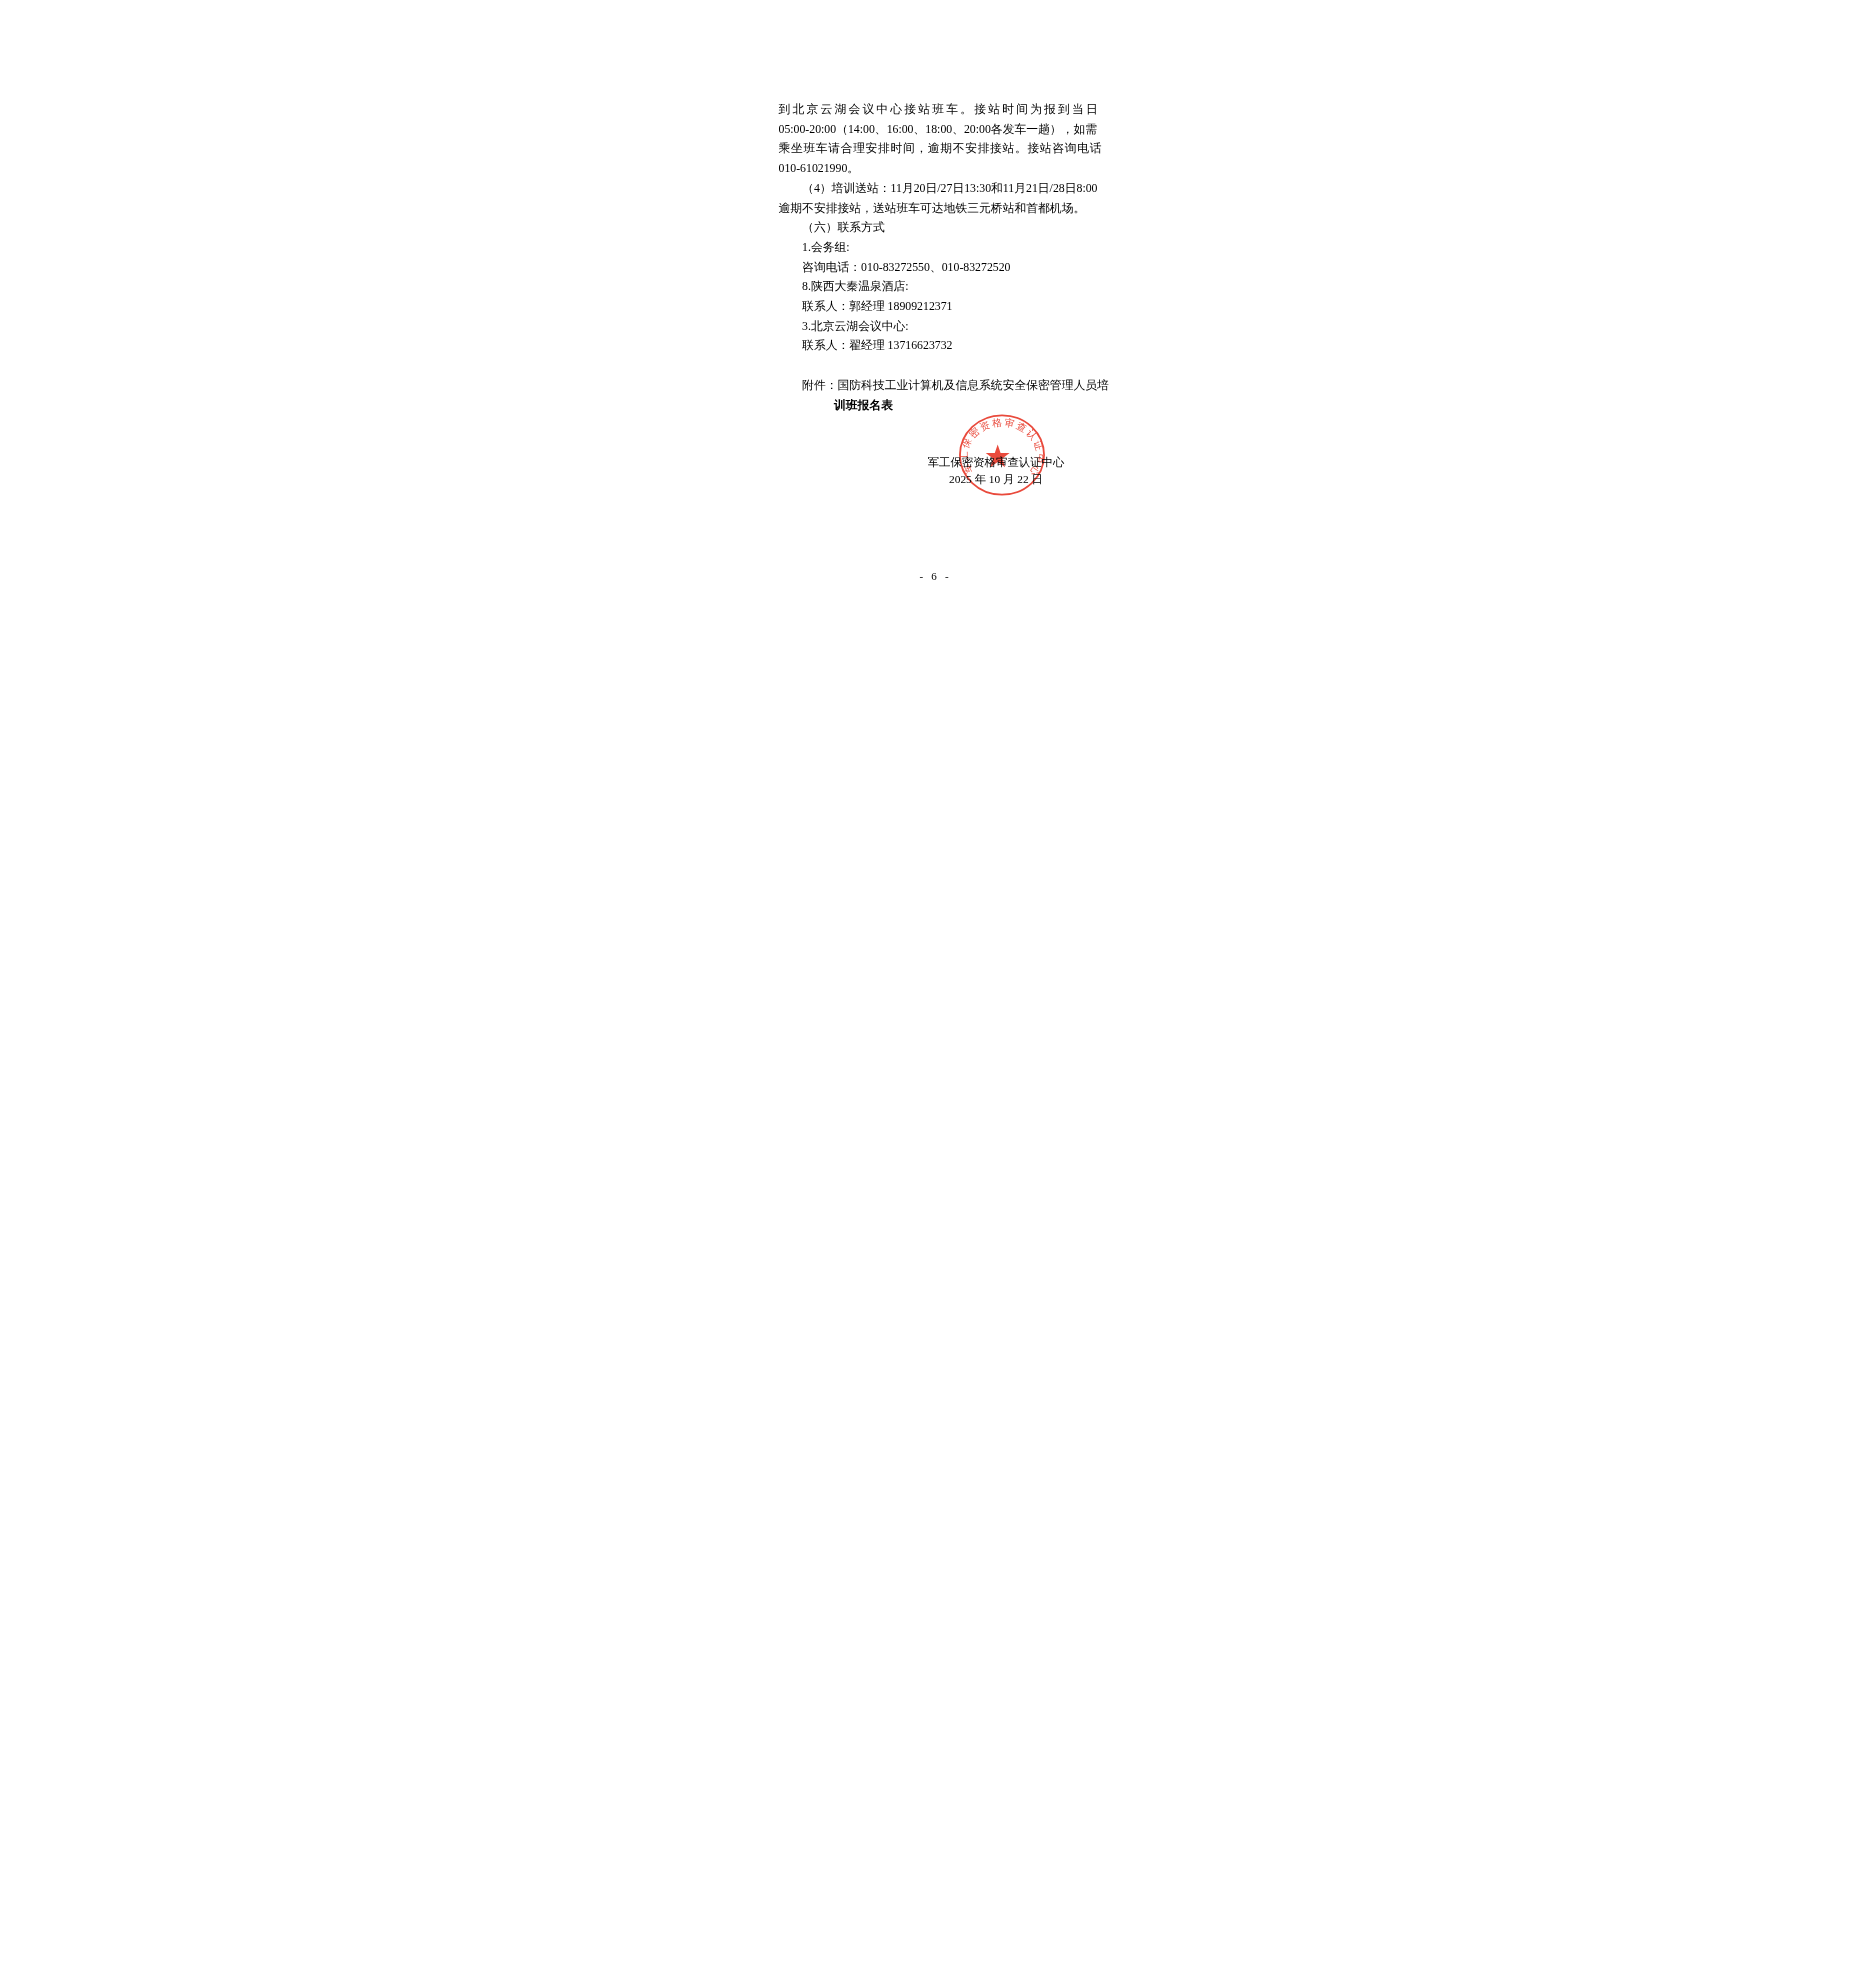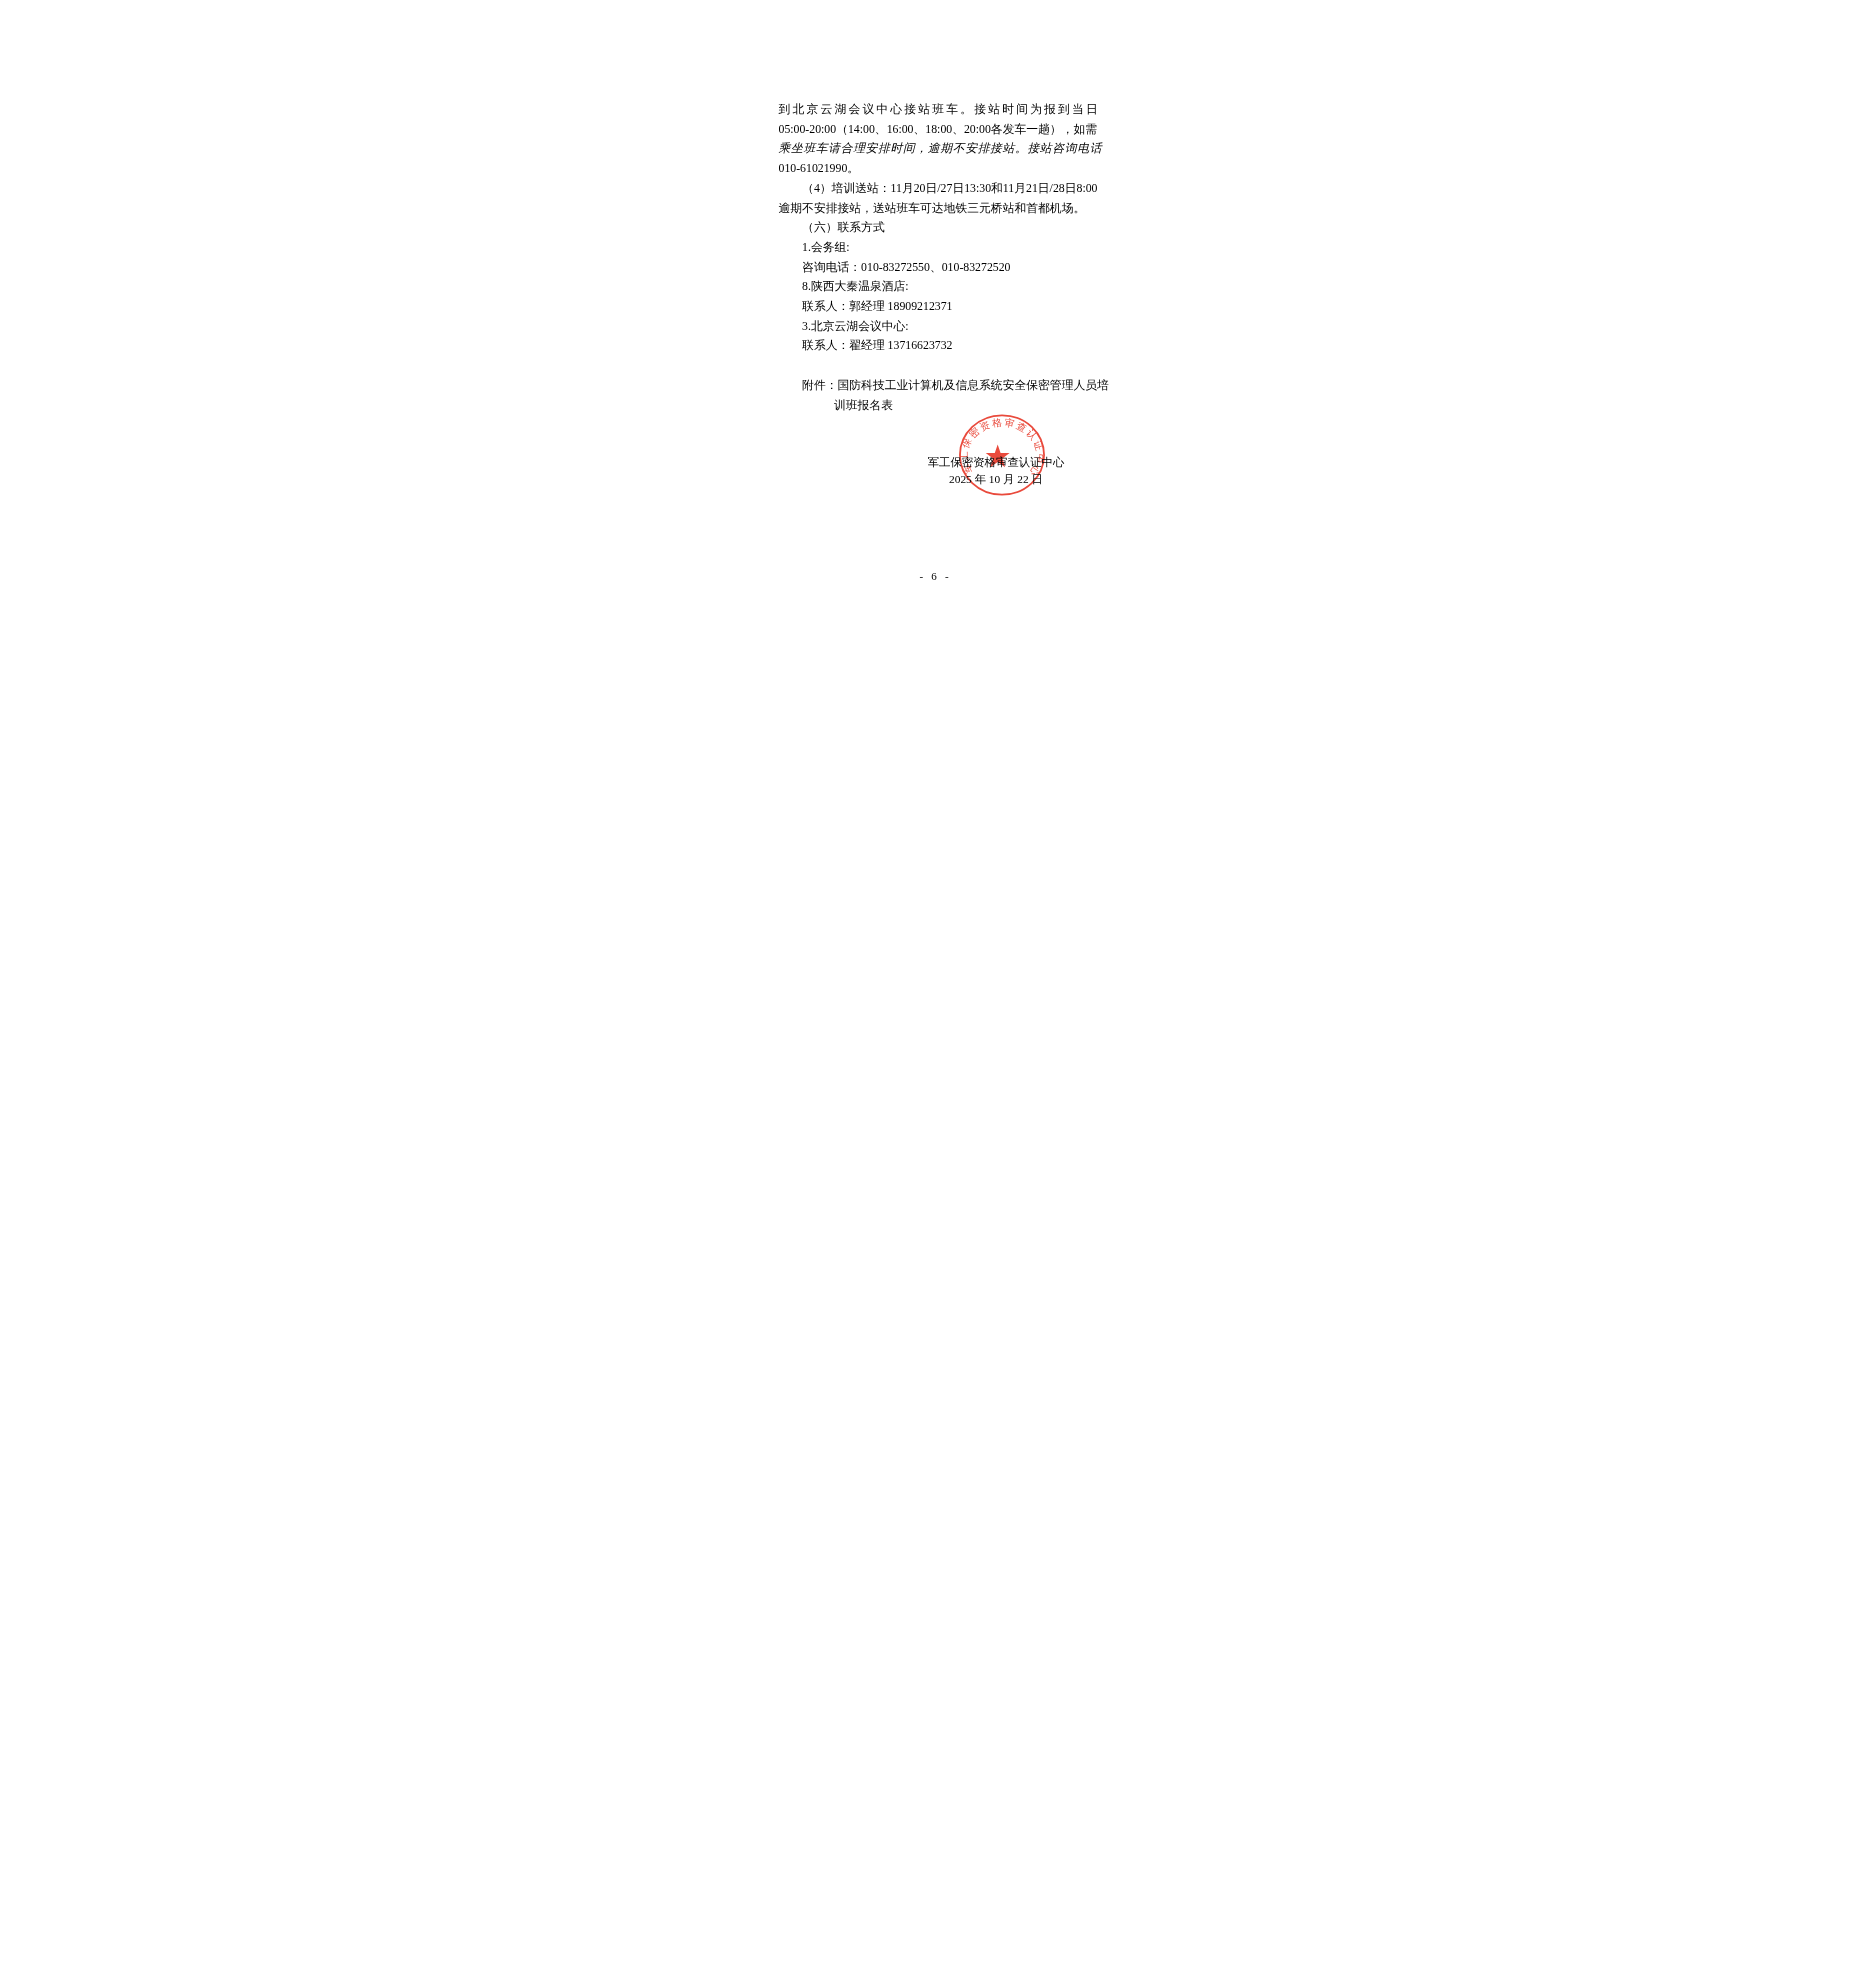--- a/index.html
+++ b/index.html
@@ -16,23 +16,23 @@
   .content{
     position:absolute;
     left:59px;
     top:88px;
     width:332px;
     font-size:11.8px;
     line-height:19.7px;
   }
   .line{min-height:19.7px; white-space:nowrap;}
   .ls-wide{letter-spacing:.185em;}
-  .ls-med{letter-spacing:.055em;font-style:italic;}
+  .ls-med{letter-spacing:.055em;}
   .indent{text-indent:2em;font-family:Liberation Serif, serif;}
-  .indent-hang{padding-left:4.7em;}
+  .indent-hang{padding-left:4.7em;font-weight:bold;}
   .signature{
     position:absolute;
     left:198px;
     top:442px;
     width:157px;
     text-align:center;
     font-size:11.4px;
     line-height:17.3px;
     z-index:2;
   }

